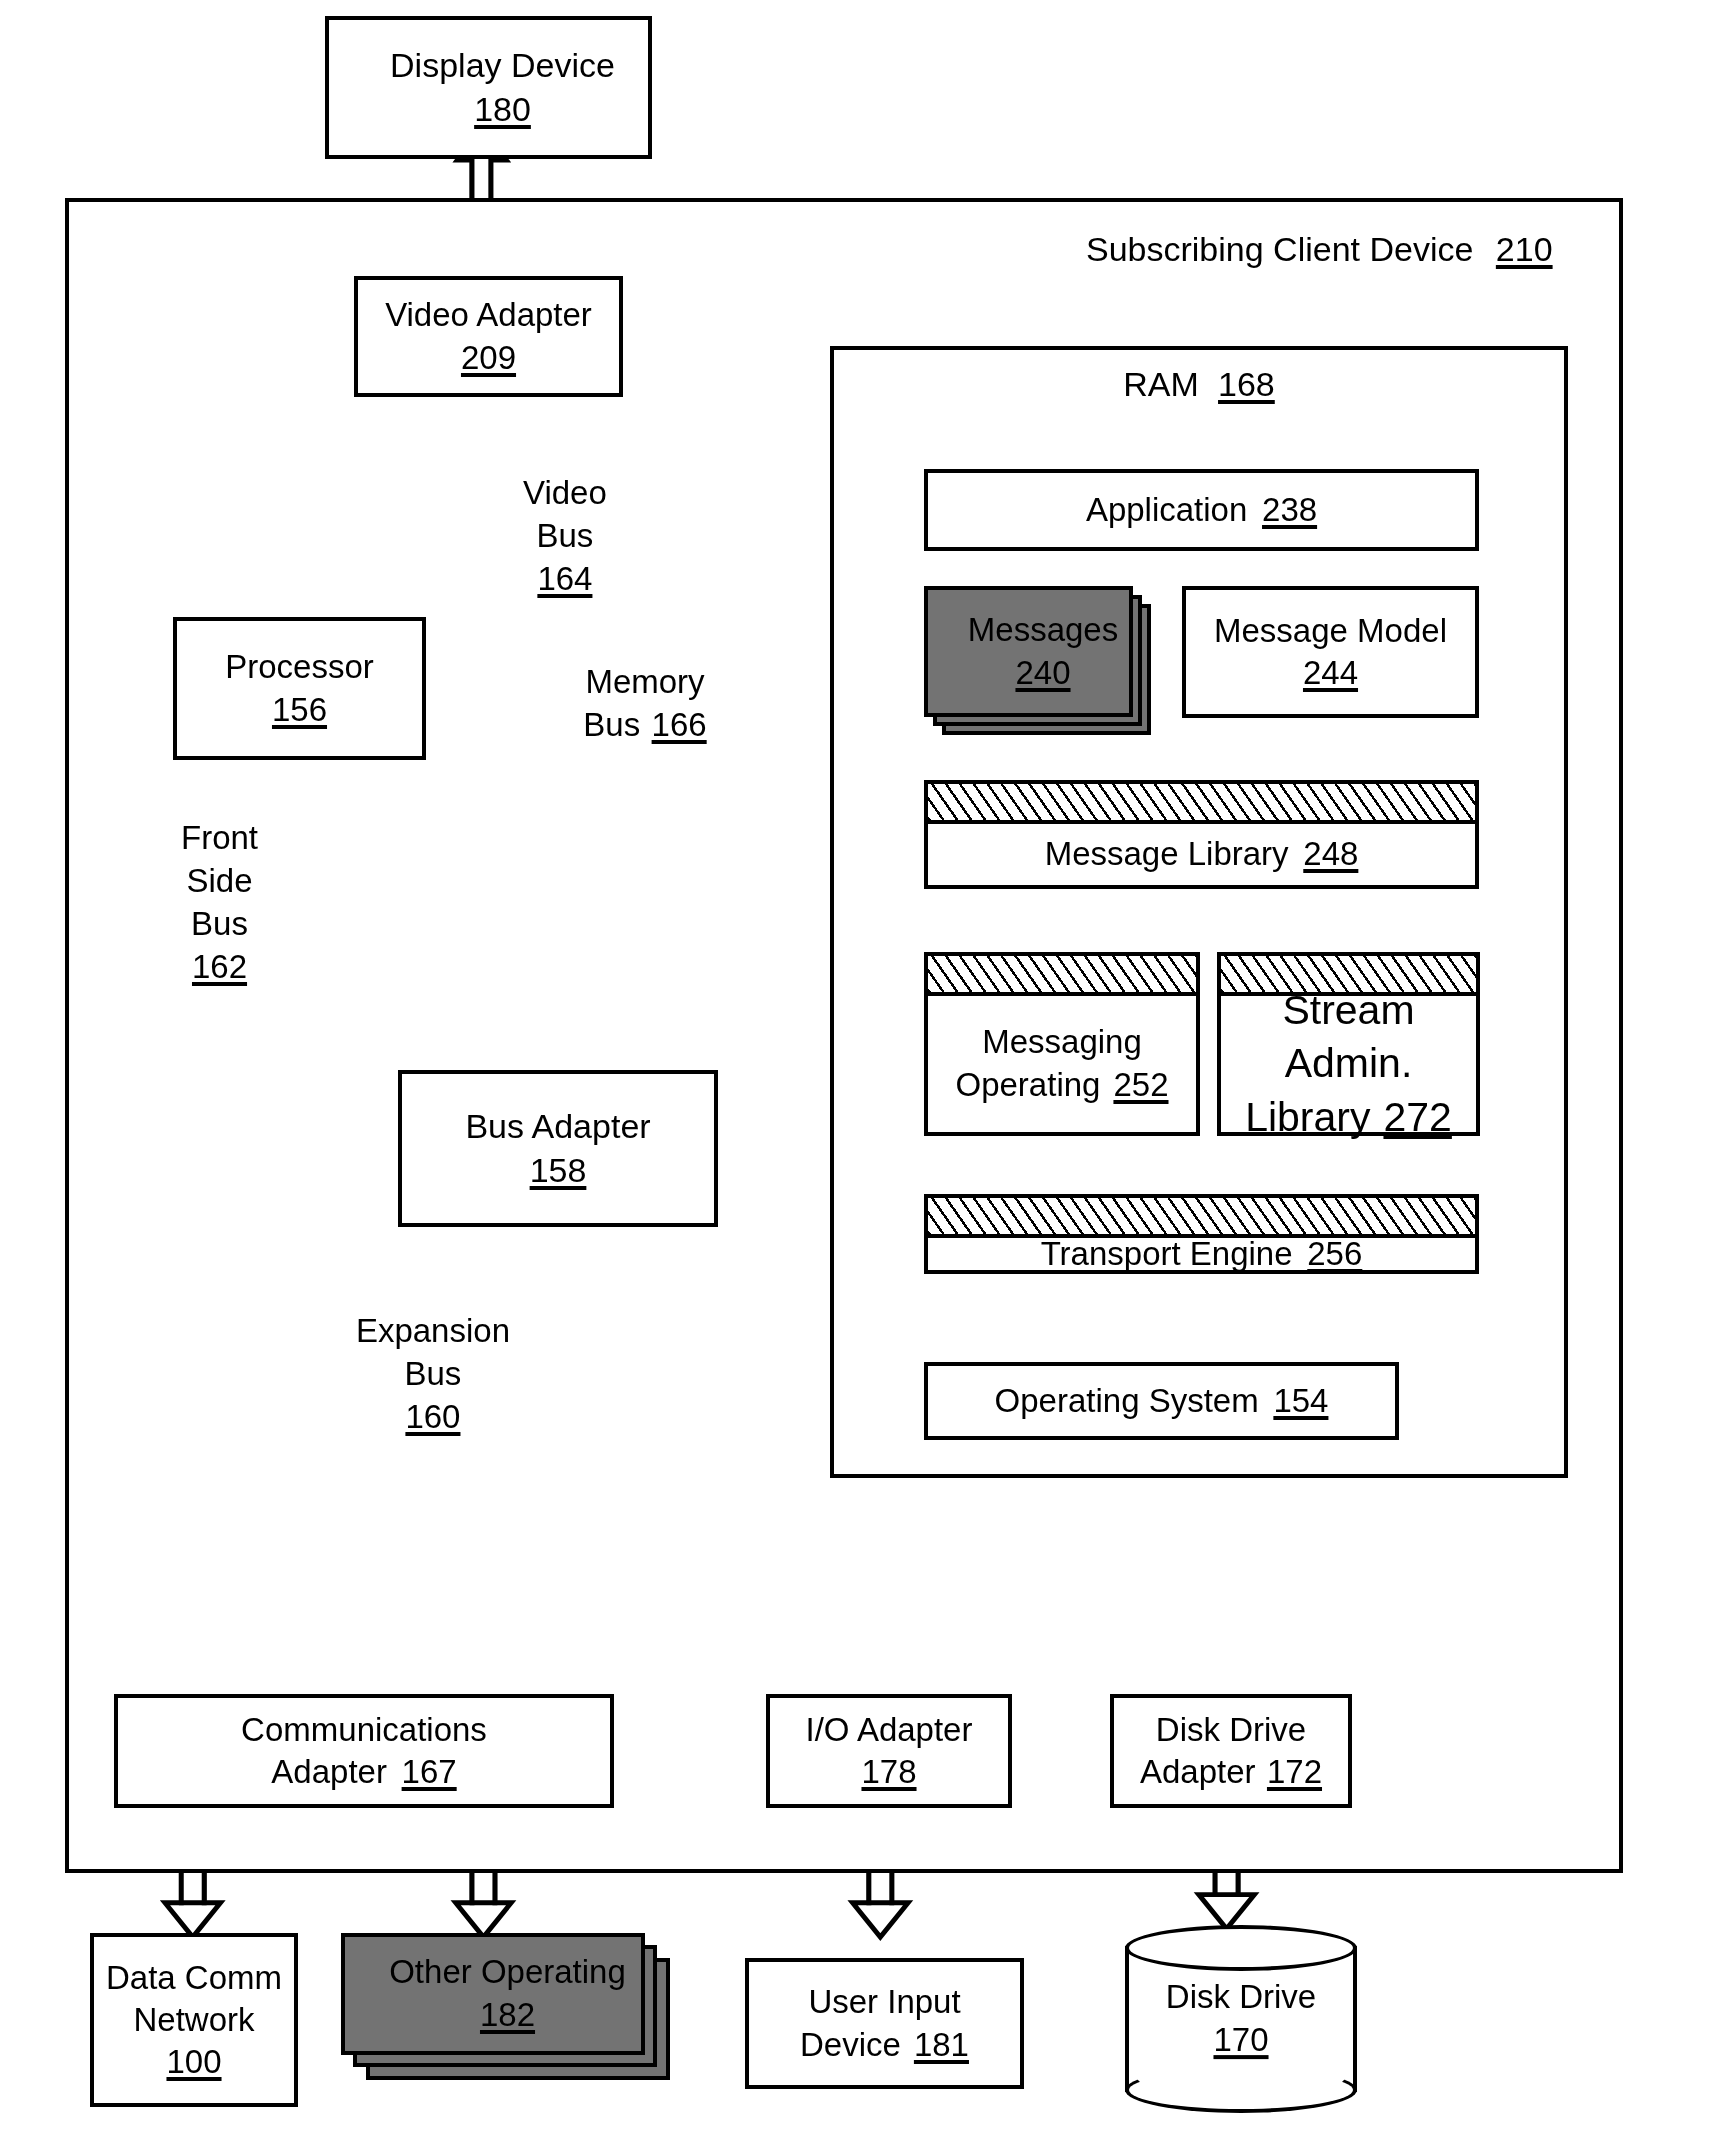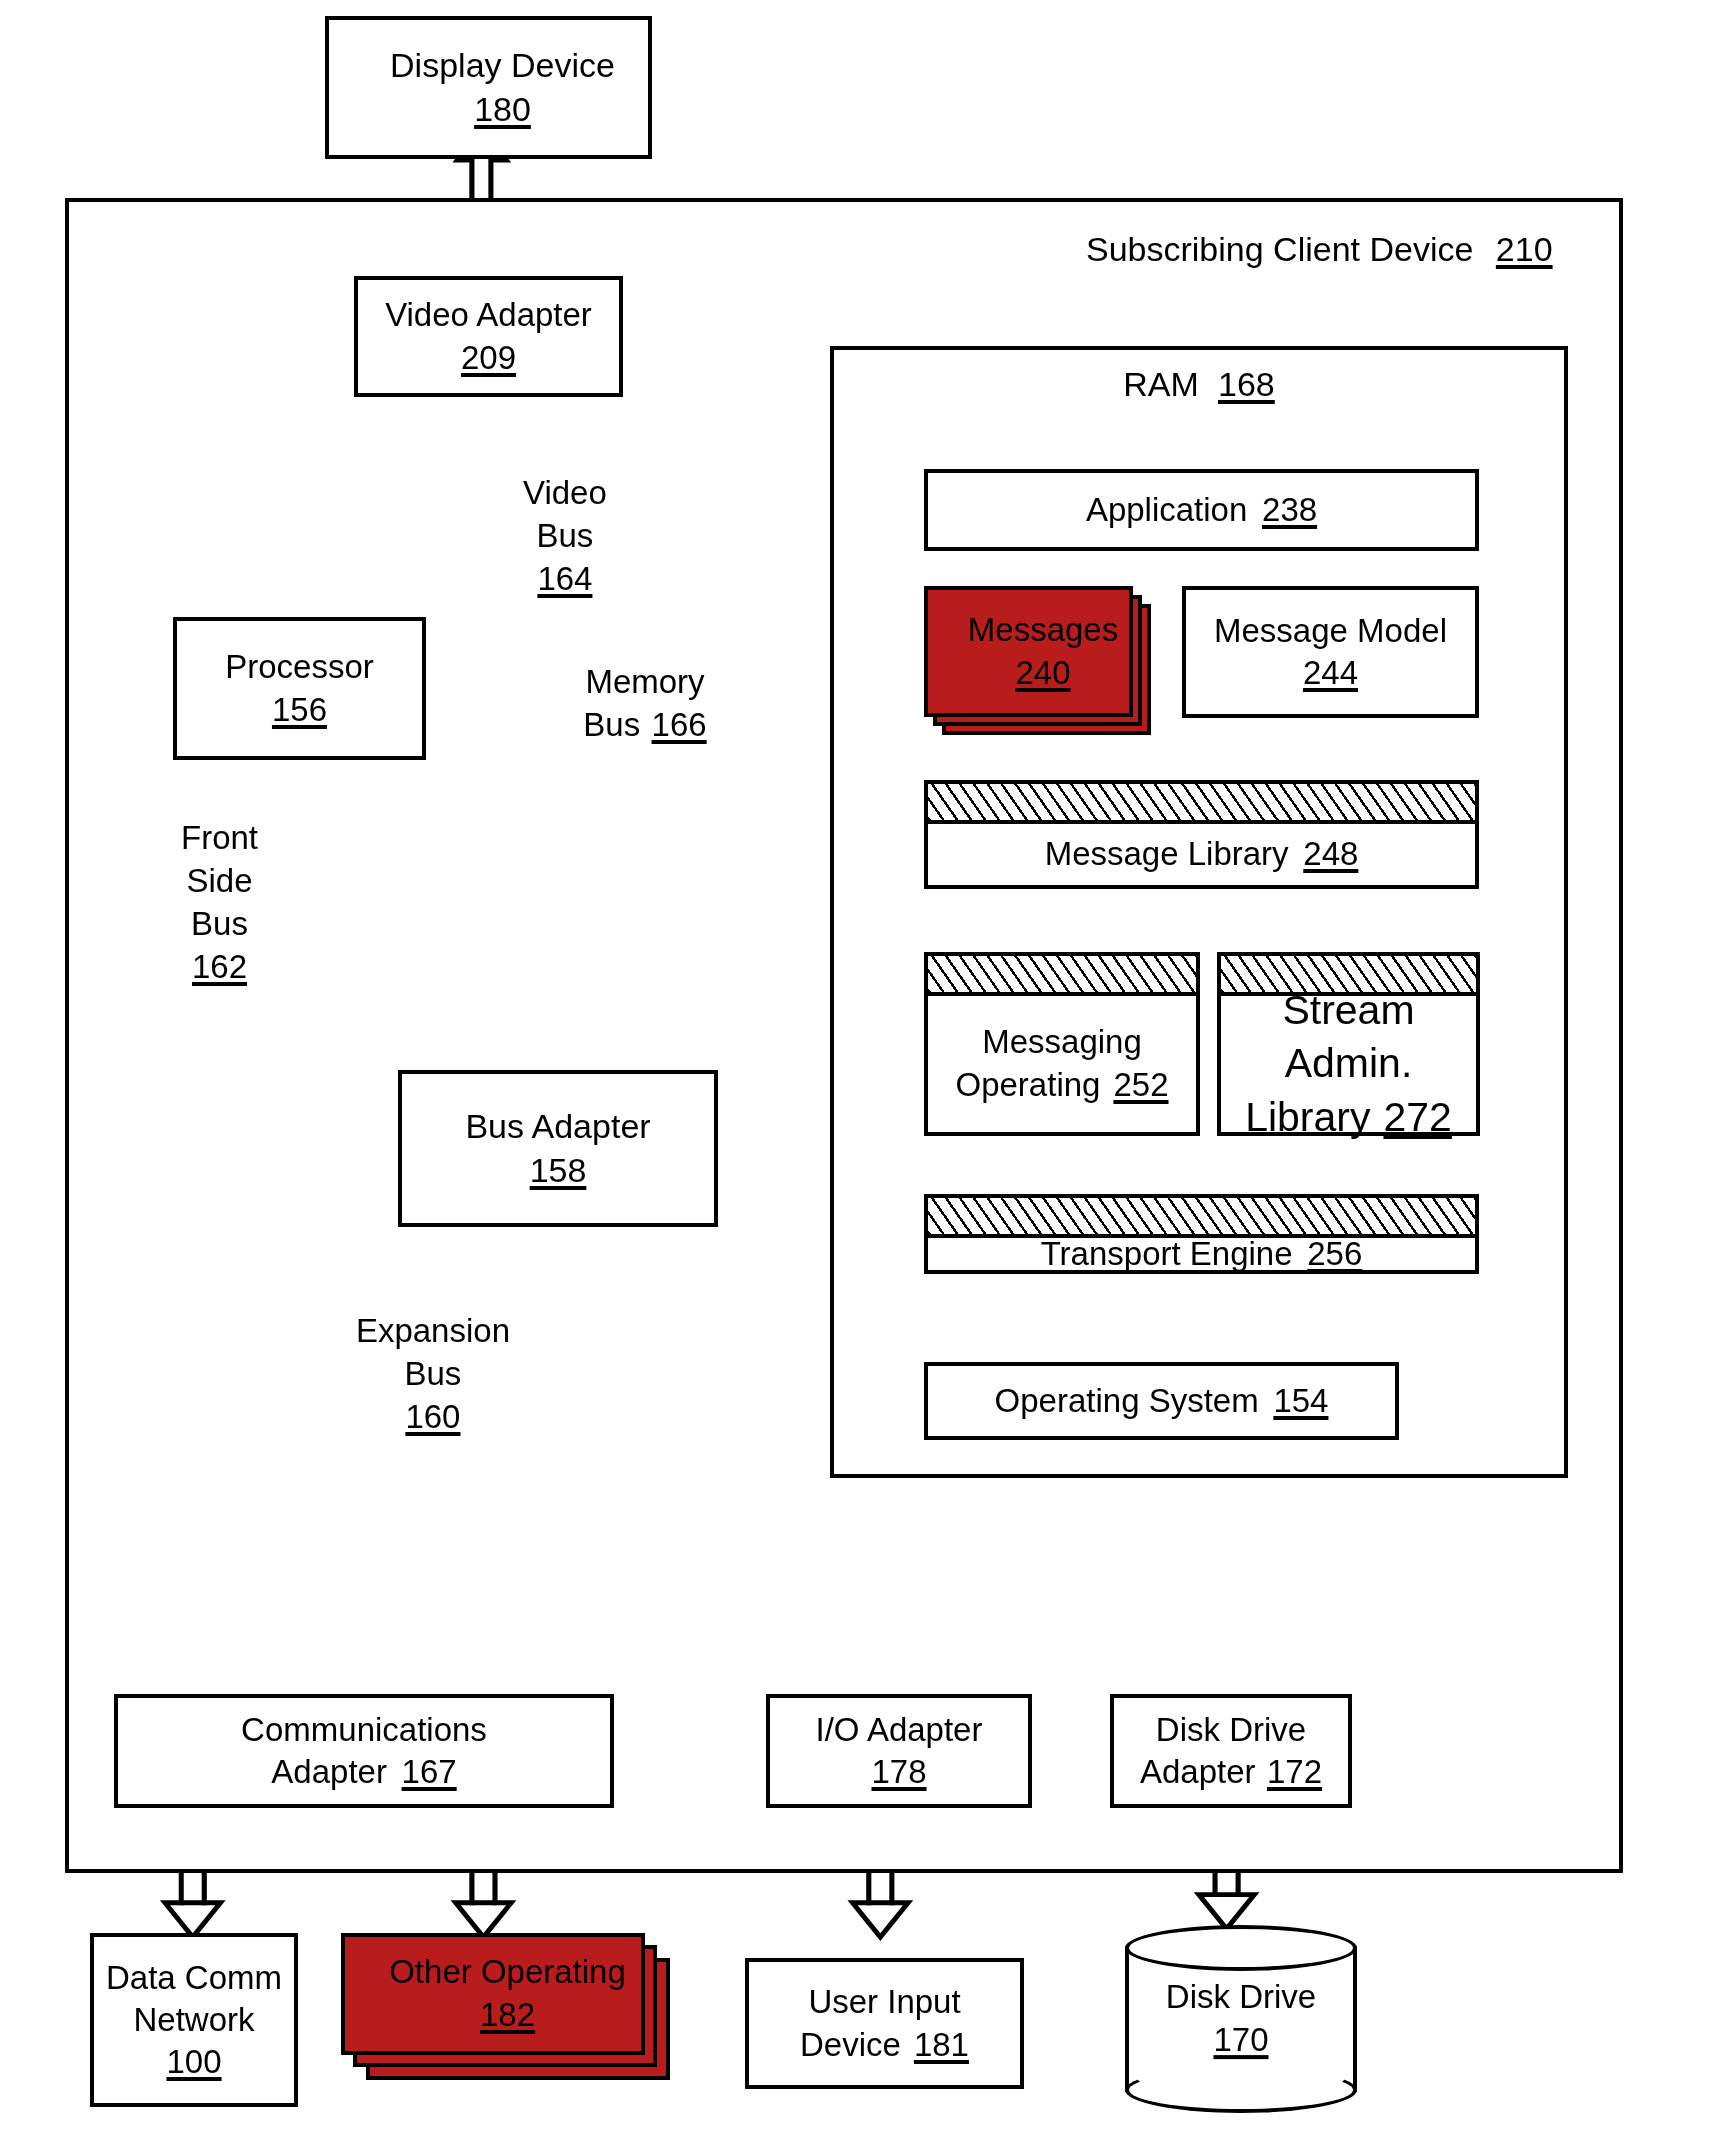--- a/index.html
+++ b/index.html
@@ -19,21 +19,21 @@
 
   
   .hatchbox{position:absolute;box-sizing:border-box;border:4.1px solid #000;background:#fff;}
   .hatchbox .band{height:36px;border-bottom:4.1px solid #000;
     background:repeating-linear-gradient(55deg,#000 0px,#000 2.4px,#fff 2.4px,#fff 11.4px);}
   .hatchbox .body{position:absolute;left:0;right:0;top:40px;bottom:0;
     display:flex;flex-direction:column;align-items:center;justify-content:center;text-align:center;line-height:1.3;}
 
   
   .stack{position:absolute;}
-  .stack .sheet{position:absolute;box-sizing:border-box;border:4.1px solid #000;background:#b91c1c;padding-left:29px;}
+  .stack .sheet{position:absolute;box-sizing:border-box;border:4.1px solid #000;background:#737373;padding-left:29px;}
   .stack .front{display:flex;flex-direction:column;align-items:center;justify-content:center;text-align:center;line-height:1.3;}
 
   
   svg.wires{position:absolute;left:0;top:0;width:1728px;height:2151px;pointer-events:none;}
 
   
   .cyl{position:absolute;}
   .cyl .cbody{position:absolute;left:0;right:0;top:21px;bottom:21px;border-left:4.1px solid #000;border-right:4.1px solid #000;background:#fff;}
   .cyl .ctop{position:absolute;left:0;top:0;width:100%;height:46px;border:4.1px solid #000;border-radius:50%;background:#fff;box-sizing:border-box;}
   .cyl .cbot{position:absolute;left:0;bottom:0;width:100%;height:46px;border:4.1px solid #000;border-radius:50%;background:#fff;box-sizing:border-box;border-top-color:transparent;}
@@ -219,21 +219,21 @@
     <span class="t num" style="margin-left:14.7px;">154</span>
   </div>
 
   <div class="box" style="left:114px;top:1694px;width:500px;height:114px;font-size:33px;">
     <span class="t">Communications</span>
     <span>
       <span class="t" style="display:inline;">Adapter</span><span class="t num" style="display:inline;margin-left:14.7px;">167</span>
     </span>
   </div>
 
-  <div class="box" style="left:766px;top:1694px;width:266px;height:114px;font-size:33px;">
+  <div class="box" style="left:766px;top:1694px;width:246px;height:114px;font-size:33px;">
     <span class="t">I/O Adapter</span>
     <span class="t num">178</span>
   </div>
 
   <div class="box" style="left:1110px;top:1694px;width:242px;height:114px;font-size:33px;">
     <span class="t">Disk Drive</span>
     <span>
       <span class="t" style="display:inline;">Adapter</span><span class="t num" style="display:inline;margin-left:11.4px;">172</span>
     </span>
   </div>

